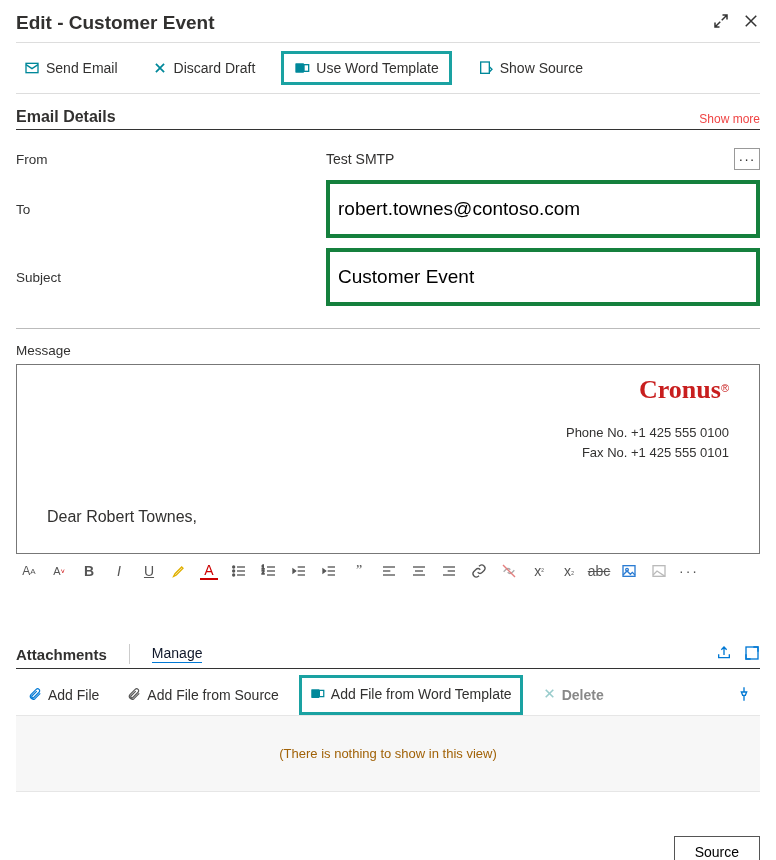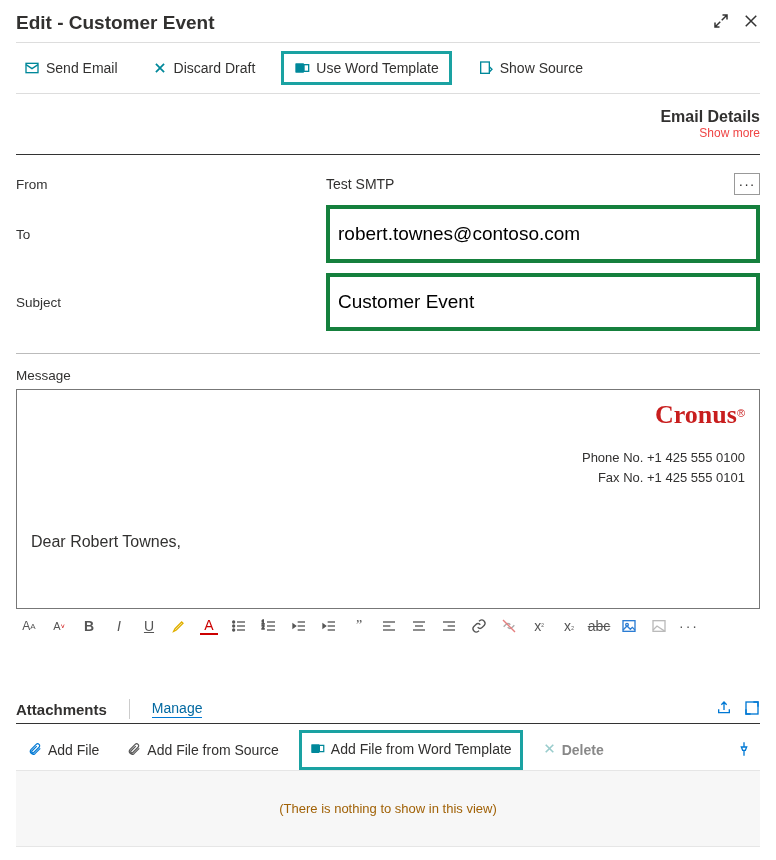--- a/index.html
+++ b/index.html
@@ -19,46 +19,46 @@
   .toolbar {
     display: flex; align-items: center; gap: 18px;
     border-top: 1px solid #ddd; border-bottom: 1px solid #ddd;
     padding: 8px 0;
   }
   .tool-btn { display: flex; align-items: center; gap: 6px; padding: 4px 8px; cursor: pointer; font-size: 14px; }
   .tool-btn.highlight { border: 3px solid #1aa2a2; padding: 6px 10px; }
   .tool-icon { width: 16px; height: 16px; display: inline-flex; align-items: center; justify-content: center; }
   .section-head {
     display: flex; align-items: flex-end; justify-content: space-between;
-    border-bottom: 1px solid #333; margin-top: 14px; padding-bottom: 14px; flex-direction: column;
+    border-bottom: 1px solid #333; margin-top: 14px; padding-bottom: 3px;
   }
   .section-title { font-size: 16px; font-weight: 600; }
   .show-more { font-size: 12px; color: #ef4444; cursor: pointer; }
   .form-area { margin-top: 18px; }
   .form-row { display: flex; align-items: center; margin-bottom: 10px; }
   .form-label { width: 310px; font-size: 13.5px; color: #333; }
   .form-val-plain { flex: 1; font-size: 14px; display:flex; align-items:center; justify-content:space-between; }
   .ellipsis-btn { border:1px solid #999; width:26px; height:22px; display:flex; align-items:center; justify-content:center; font-size:14px; letter-spacing:1px; cursor:pointer; }
   .form-input { flex:1; border:4px solid #15803d; padding:14px 8px; font-size:19px; font-family:inherit; }
   .divider { border-top:1px solid #bbb; margin:22px 0 14px 0; }
   .msg-label { font-size:13.5px; margin-bottom:6px; }
-  .msg-box { border:1px solid #777; height:220px; overflow-y:scroll; padding:10px 14px; position:relative; background:#fff; }
+  .msg-box { border:1px solid #777; height:190px; overflow-y:scroll; padding:10px 30px; position:relative; background:#fff; }
   .brand { text-align:right; }
   .brand-name { font-family: Georgia, 'Times New Roman', serif; font-size:26px; font-weight:700; color:#c81e1e; }
   .brand-sup { font-size:11px; vertical-align:super; color:#c81e1e; }
   .contact { text-align:right; font-size:13px; margin-top:18px; line-height:1.5; }
   .salutation { margin-top:46px; font-size:16px; }
   .rte-bar { display:flex; align-items:center; gap:12px; padding:8px 4px; flex-wrap:nowrap; color:#555; }
   .rte-bar .ic { width:18px; height:18px; display:inline-flex; align-items:center; justify-content:center; font-size:14px; cursor:pointer; }
   .bold{font-weight:700;} .ital{font-style:italic;} .uline{text-decoration:underline;}
   .strike{text-decoration:line-through;}
   .attach-head { display:flex; align-items:center; justify-content:space-between; margin-top:56px; border-bottom:1px solid #333; padding-bottom:4px;}
   .attach-left { display:flex; align-items:center; gap:16px;}
   .attach-title { font-size:15px; font-weight:600; }
-  .manage { color:#0369a1; font-size:14px; border-bottom:1px solid #0078d4; padding-bottom:1px; cursor:pointer;}
+  .manage { color:#0f172a; font-size:14px; border-bottom:1px solid #0078d4; padding-bottom:1px; cursor:pointer;}
   .attach-right { display:flex; gap:12px; color:#0078d4; }
   .attach-bar { display:flex; align-items:center; gap:12px; border-bottom:1px solid #e6e6e6; padding:0 0 0 4px; background:#fff; margin-top:6px;}
   .abtn { display:flex; align-items:flex-start; gap:6px; padding:10px 8px; cursor:pointer; font-size:14px; }
   .abtn.highlight { border:3px solid #1aa2a2; padding:8px 8px; }
   .abtn.disabled { color:#888;font-weight:bold; }
   .pin-spacer{flex:1;}
   .attach-body {
     background:#f7f7f7;
     border-bottom:1px solid #e6e6e6;
     padding:30px 0;

